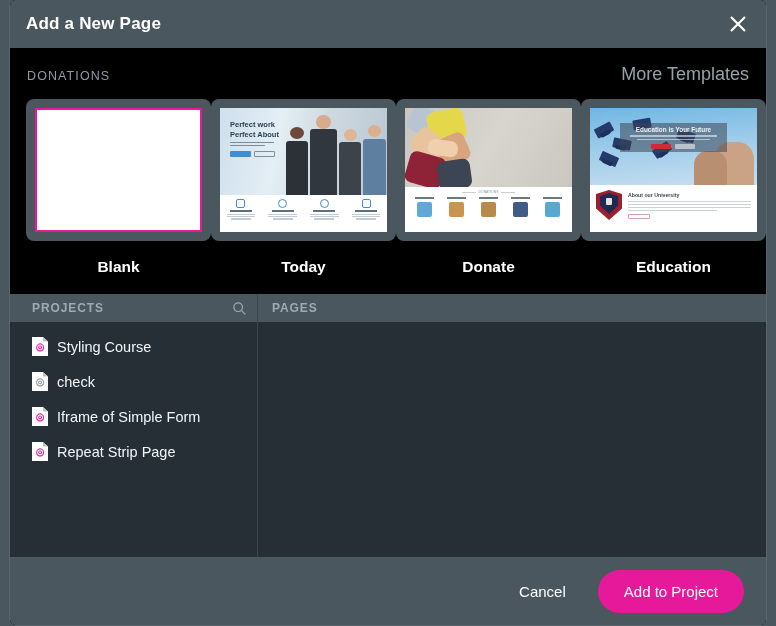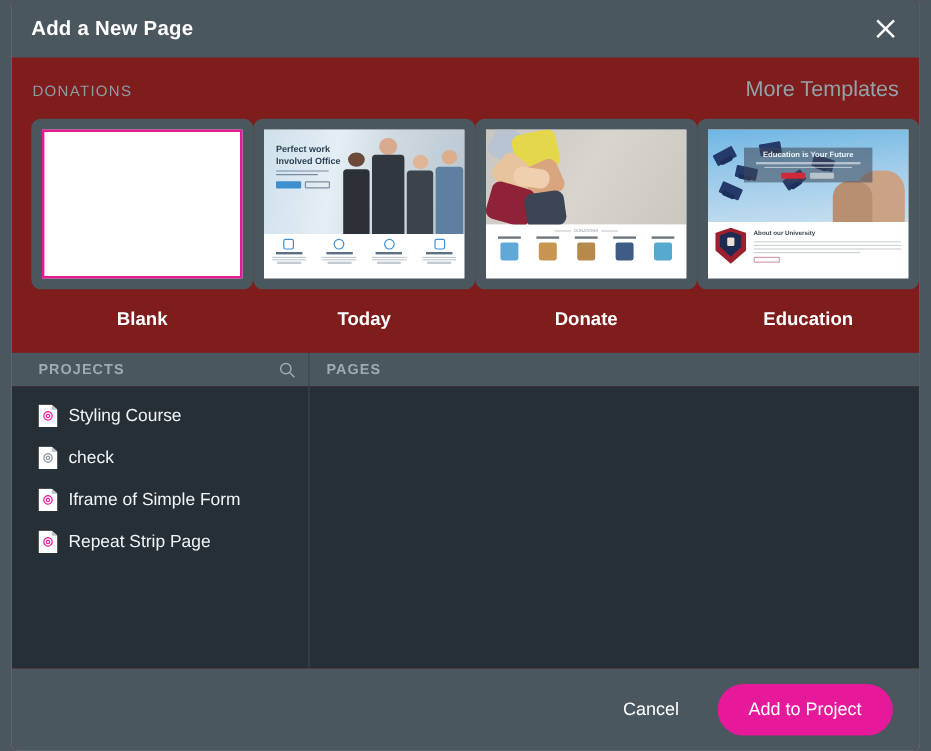--- a/index.html
+++ b/index.html
@@ -5,21 +5,21 @@
   * { box-sizing: border-box; margin: 0; padding: 0; }
   html, body {
     width: 776px; height: 626px;
     background: #4a575e;
     font-family: "Liberation Sans", sans-serif;
     overflow: hidden;
   }
   .dialog {
     position: absolute;
     left: 9px; top: 0; width: 758px; height: 626px;
-    background: #7f1d1d;
+    background: #000000;
     border-radius: 6px 6px 6px 6px;
     border: 1px solid #5a666d;
     border-top: none;
     overflow: hidden;
     display: flex; flex-direction: column;
   }
   
   .titlebar {
     height: 48px; flex: 0 0 48px;
     background: #4a575e;
@@ -277,21 +277,21 @@
                   <div class="head" style="width:60%;left:20%;height:18%;background:#e0b595;"></div>
                   <div class="body" style="height:80%;background:#3d434b;"></div>
                 </div>
                 <div class="pers" style="left:77%;width:22%;height:80%;">
                   <div class="head" style="width:58%;left:21%;height:17%;background:#dcae8c;"></div>
                   <div class="body" style="height:81%;background:#5e7fa0;"></div>
                 </div>
               </div>
               <div class="t-work-txt">
                 <div class="t-work-h">Perfect work</div>
-                <div class="t-work-h">Involved Office</div>
+                <div class="t-work-h">Perfect About</div>
                 <div class="t-work-sub">
                   <div class="sub-line"></div>
                     <div class="sub-line" style="width:80%"></div>
                 </div>
                 <div class="t-work-btns">
                     <div class="bt-a"></div>
                     <div class="bt-b"></div>
                   </div>
               </div>
             </div>

